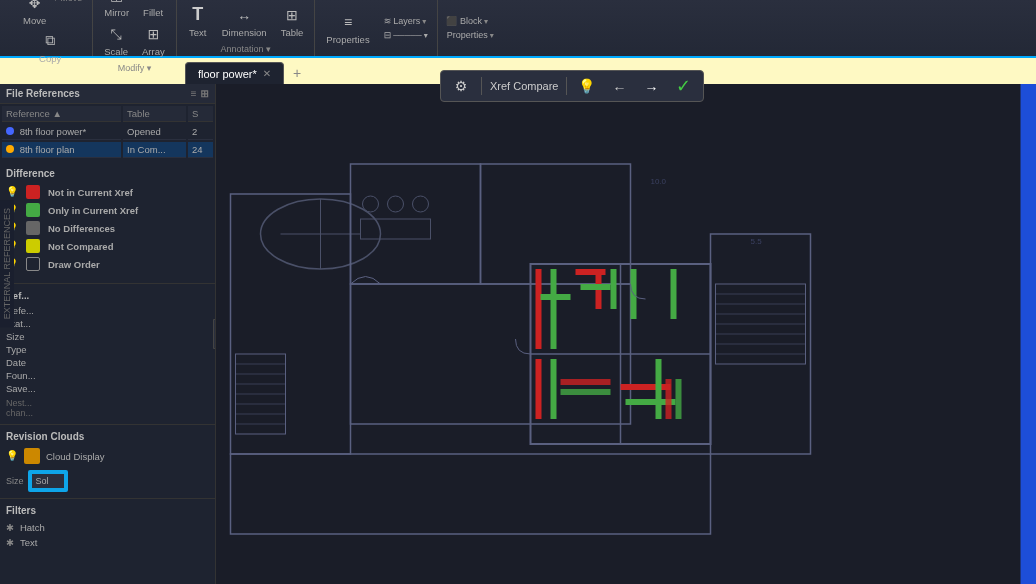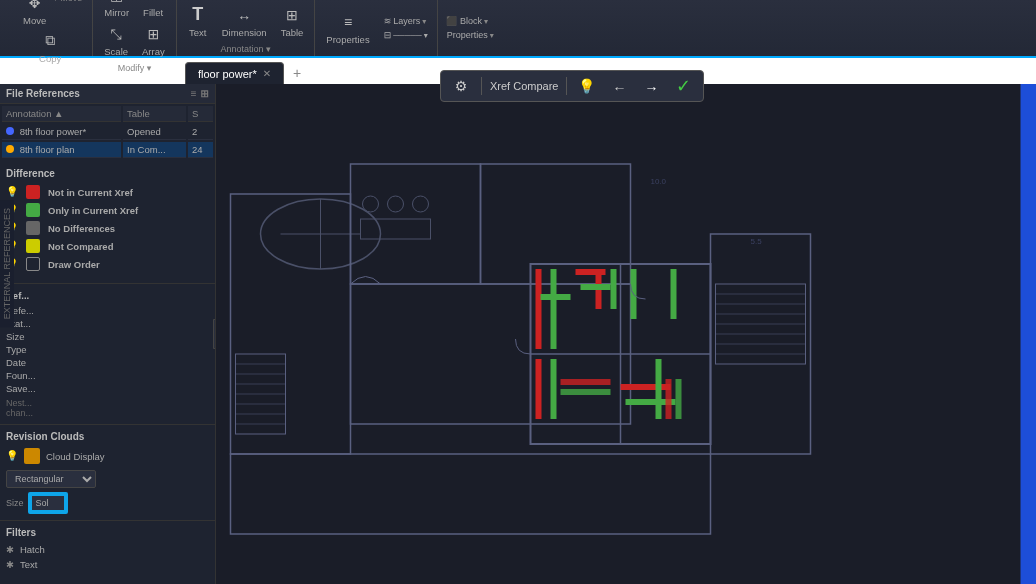--- a/index.html
+++ b/index.html
@@ -77,21 +77,21 @@
     }
     .tb-arrow { font-size: 8px; color: #888; }
 
     
     .tabbar {
       position: absolute;
       top: 58px;
       left: 0;
       right: 0;
       height: 26px;
-      background: #ffffff;
+      background: #fef9c3;
       display: flex;
       align-items: flex-end;
       padding-left: 185px;
       z-index: 99;
     }
     .tab {
       height: 22px;
       padding: 0 12px;
       display: flex;
       align-items: center;
@@ -557,21 +557,21 @@
     <span>File References</span>
     <div class="panel-header-icons">
       <span style="cursor:pointer">≡</span>
       <span style="cursor:pointer">⊞</span>
     </div>
   </div>
 
   <table class="file-refs-table">
     <thead>
       <tr>
-        <th>Annotation ▲</th>
+        <th>Reference ▲</th>
         <th>Table</th>
         <th>S</th>
       </tr>
     </thead>
     <tbody>
       <tr class="">
         <td>
           <span class="status-dot status-opened"></span>
           <span>8th floor power*</span>
         </td>
@@ -647,27 +647,20 @@
     <div style="font-size:9px;color:#666;">chan...</div>
   </div>
 
   <div class="revision-panel">
     <div class="revision-title">Revision Clouds</div>
     <div class="cloud-display-row">
       <span class="legend-bulb">💡</span>
       <div class="cloud-color-box"></div>
       <span class="cloud-label">Cloud Display</span>
     </div>
-    <div class="dropdown-row">
-      <select class="mini-select">
-        <option>Rectangular</option>
-        <option>Polygonal</option>
-        <option>Freehand</option>
-      </select>
-    </div>
     <div style="display:flex;align-items:center;gap:4px;margin-top:4px">
       <span style="font-size:9px;color:#888">Size</span>
       <input class="mini-input" value="Sol" style="">
     </div>
   </div>
 
   <div class="filters-panel">
     <div class="filters-title">Filters</div>
     <div class="filter-item">
       <span style="color:#888">✱</span>

